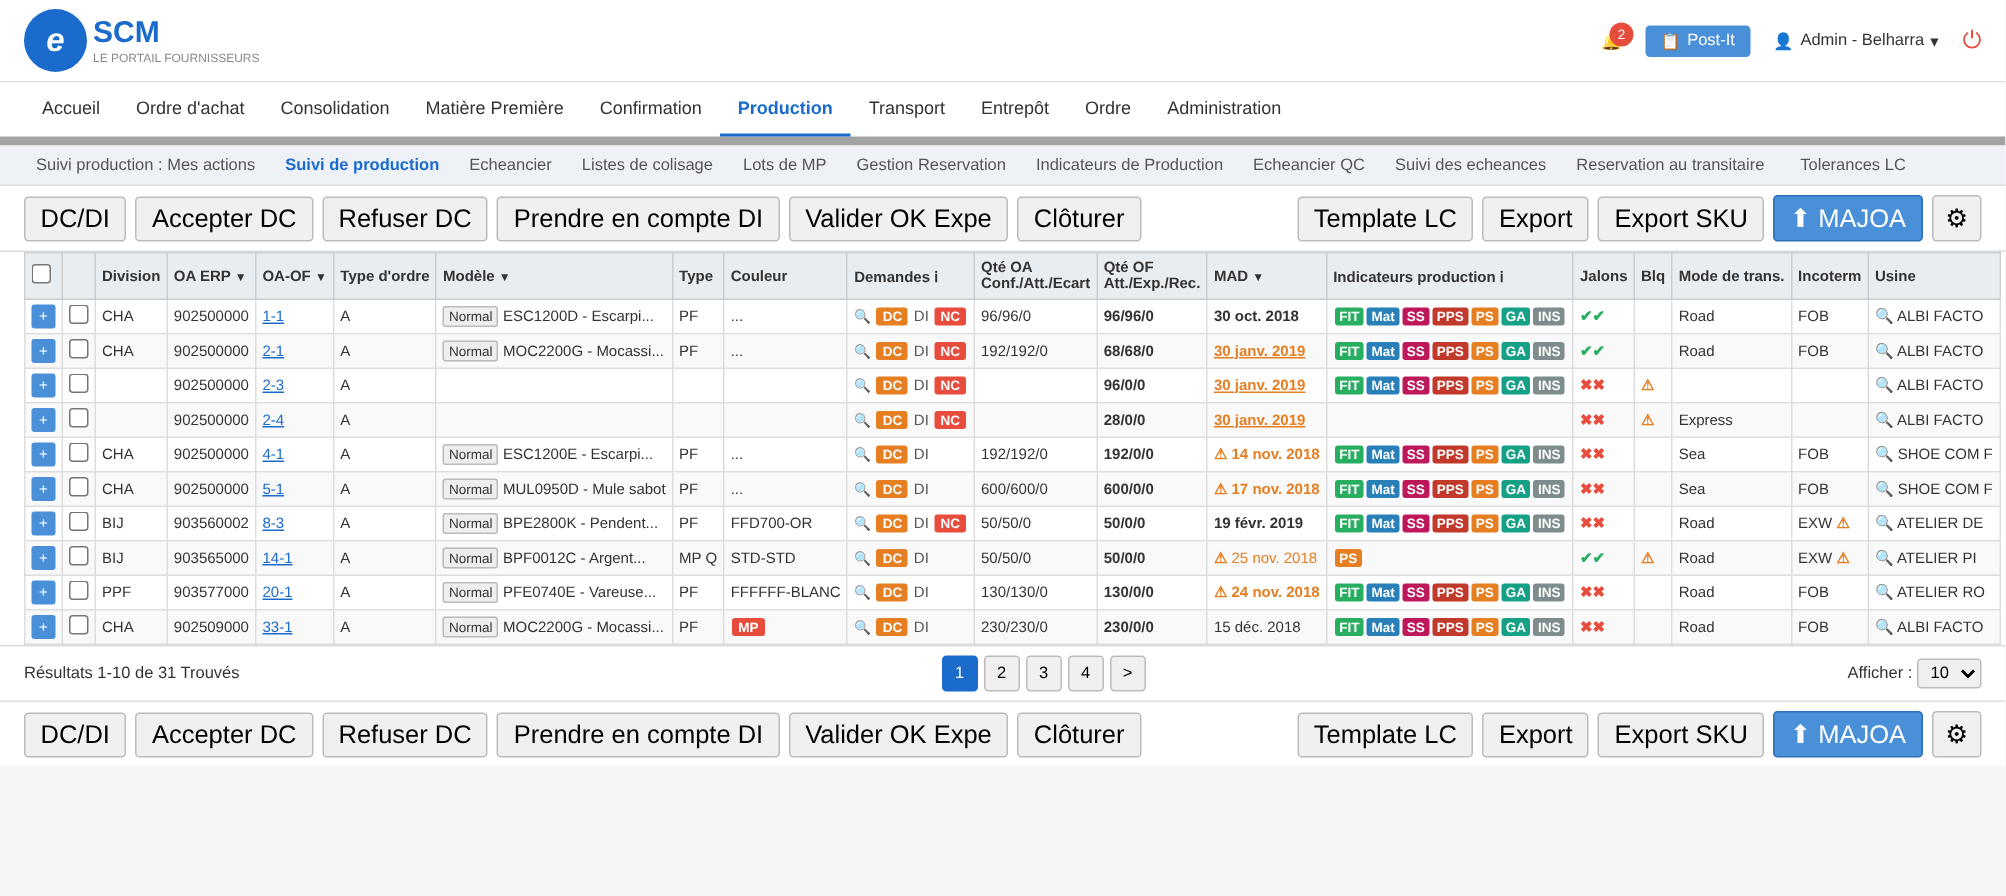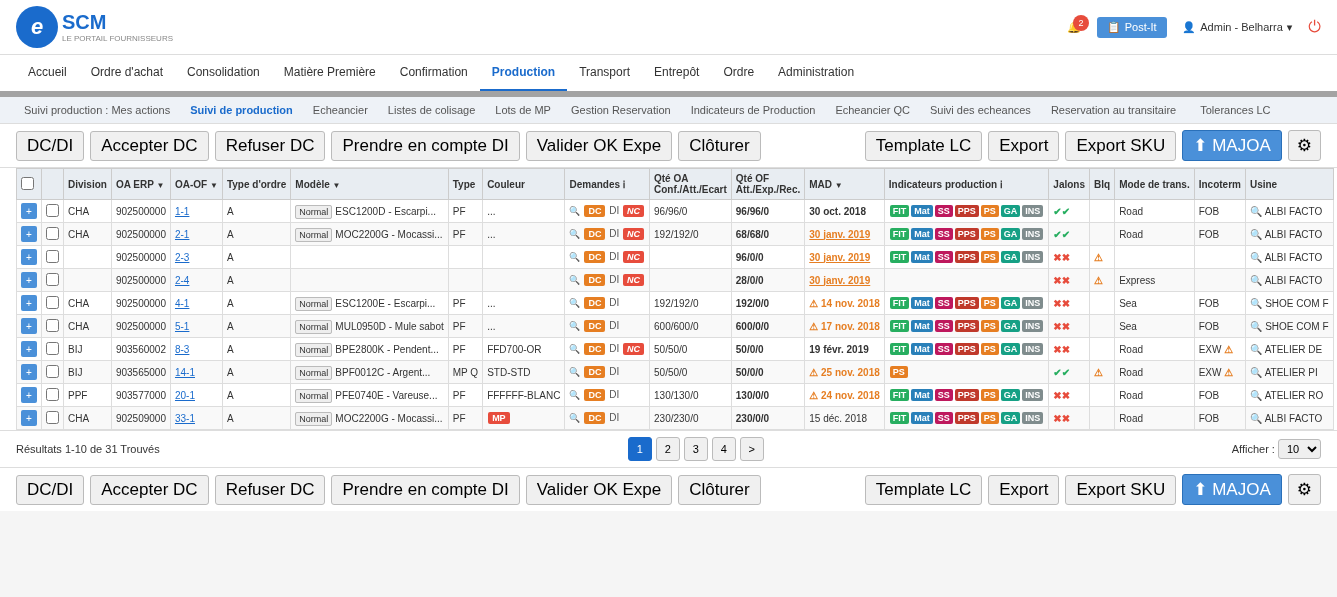--- a/index.html
+++ b/index.html
@@ -89,21 +89,21 @@
     td {
       border: 1px solid #ddd; padding: 3px 4px;
       white-space: nowrap; font-size: 10px;
     }
     tr:nth-child(even) td { background: #f9f9f9; }
 
     .tag {
       display: inline-block; padding: 1px 4px; border-radius: 2px;
       font-size: 9px; font-weight: bold; color: white; margin: 0 1px;
     }
-    .tag-nc { background: #e74c3c; font-style: italic; }
+    .tag-nc { background: #e74c3c; }
     .tag-dc { background: #e67e22; }
     .tag-mp { background: #e74c3c; }
 
     .ind-tag {
       display: inline-block; padding: 1px 3px; border-radius: 2px;
       font-size: 9px; font-weight: bold; color: white; margin: 0 1px;
     }
     .ind-fit { background: #27ae60; }
     .ind-mat { background: #2980b9; }
     .ind-ss { background: #be185d; }
@@ -408,21 +408,21 @@
           <td>BIJ</td>
           <td>903565000</td>
           <td><span class="link">14-1</span></td>
           <td>A</td>
           <td><span style="font-size:9px;background:#eee;border:1px solid #bbb;border-radius:2px;padding:1px 3px;margin-right:3px;">Normal</span>BPF0012C - Argent...</td>
           <td>MP Q</td>
           <td>STD-STD</td>
           <td><span style="font-size:9px;">🔍</span> <span class="tag tag-dc">DC</span> <span style="color:#555;">DI</span> </td>
           <td>50/50/0</td>
           <td><strong>50/0/0</strong></td>
-          <td><span class="warn-orange">⚠</span> <span style="font-weight:bold;color:#e67e22;margin-top:24px;">25 nov. 2018</span></td>
+          <td><span class="warn-orange">⚠</span> <span style="font-weight:normal;color:#e67e22;margin-top:24px;">25 nov. 2018</span></td>
           <td><span class="ind-tag ind-ps">PS</span></td>
           <td><span class="check-green">✔</span><span class="check-green">✔</span></td>
           <td><span class="warn-orange">⚠</span></td>
           <td>Road</td>
           <td><span>EXW</span> <span class="warn-orange">⚠</span></td>
           <td><span style="cursor:pointer;">🔍</span> <span>ATELIER PI</span></td>
         </tr>
         <tr>
           <td><button class="collapse-btn">+</button></td>
           <td><input type="checkbox" style=""></td>

